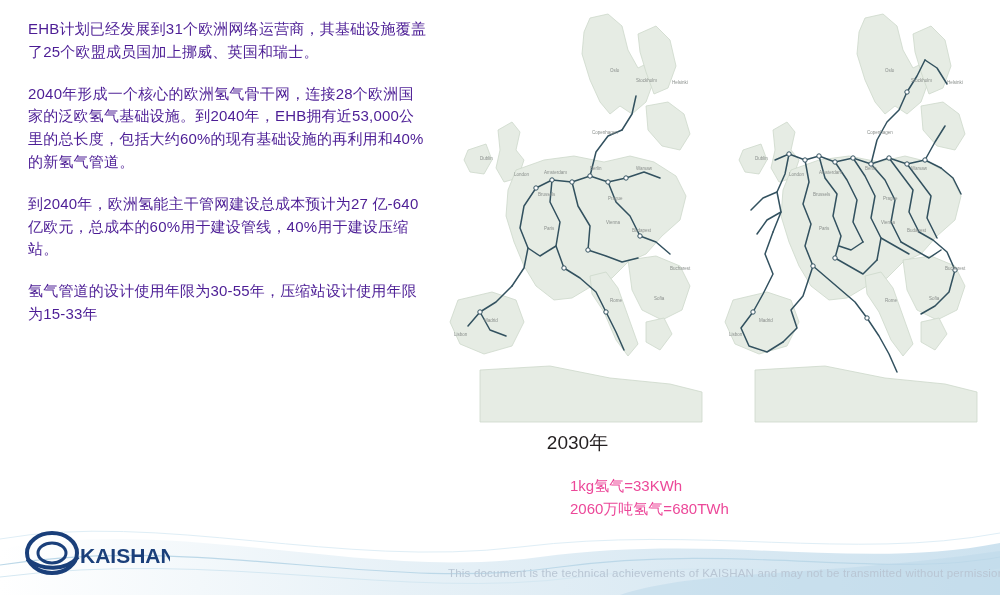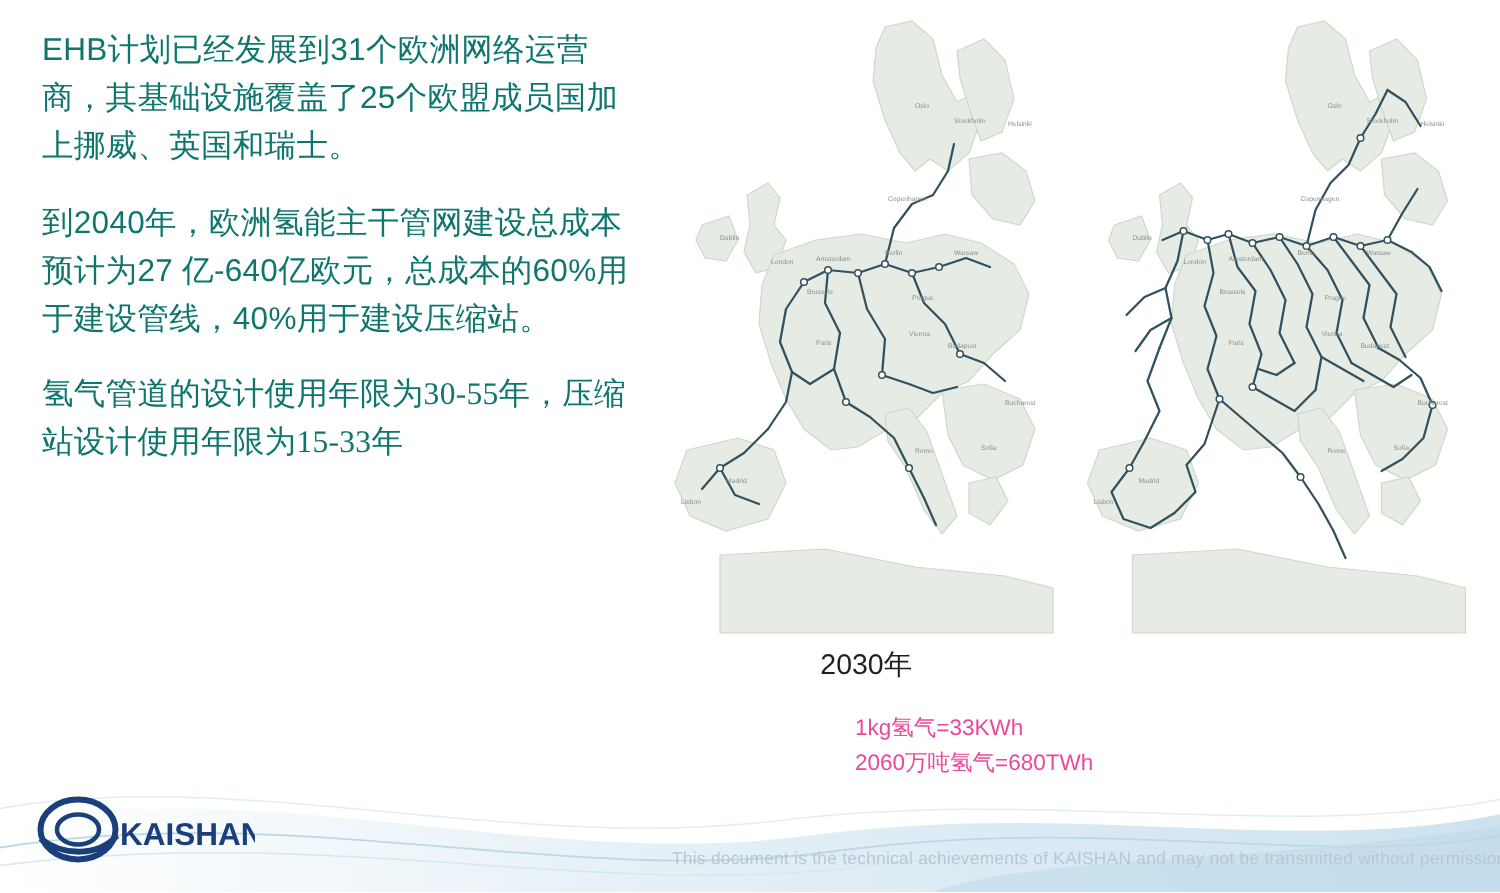--- a/index.html
+++ b/index.html
@@ -17,27 +17,27 @@
   }
 
   
   #text-column {
     position: absolute;
     left: 28px;
     top: 18px;
     width: 400px;
   }
   .para {
-    font-size: 21px;
+    font-size: 15px;
     line-height: 1.52;
-    color: #0f766e;
+    color: #4c1d95;
     margin: 0 0 19px 0;
     letter-spacing: 0.2px;
   }
-  .para:last-child { margin-bottom: 0; font-family: Liberation Serif, serif; }
+  .para:last-child { margin-bottom: 0; }
 
   
   #maps {
     position: absolute;
     left: 430px;
     top: 10px;
     width: 570px;
     height: 460px;
   }
   .map-panel {
@@ -104,20 +104,21 @@
     white-space: nowrap;
   }
 </style>
 </head>
 <body>
 
 <div id="slide">
 
   <div id="text-column">
     <p class="para">EHB计划已经发展到31个欧洲网络运营商，其基础设施覆盖了25个欧盟成员国加上挪威、英国和瑞士。</p>
+    <p class="para">2040年形成一个核心的欧洲氢气骨干网，连接28个欧洲国家的泛欧氢气基础设施。到2040年，EHB拥有近53,000公里的总长度，包括大约60%的现有基础设施的再利用和40%的新氢气管道。</p>
     <p class="para">到2040年，欧洲氢能主干管网建设总成本预计为27 亿-640亿欧元，总成本的60%用于建设管线，40%用于建设压缩站。</p>
     <p class="para">氢气管道的设计使用年限为30-55年，压缩站设计使用年限为15-33年</p>
   </div>
 
   <div id="maps">
 
     <div class="map-panel" id="map-2030">
       <svg class="map-svg" viewBox="0 0 275 420">
 
         <g fill="#e6ece4" stroke="#cdd8ca" stroke-width="0.8">

